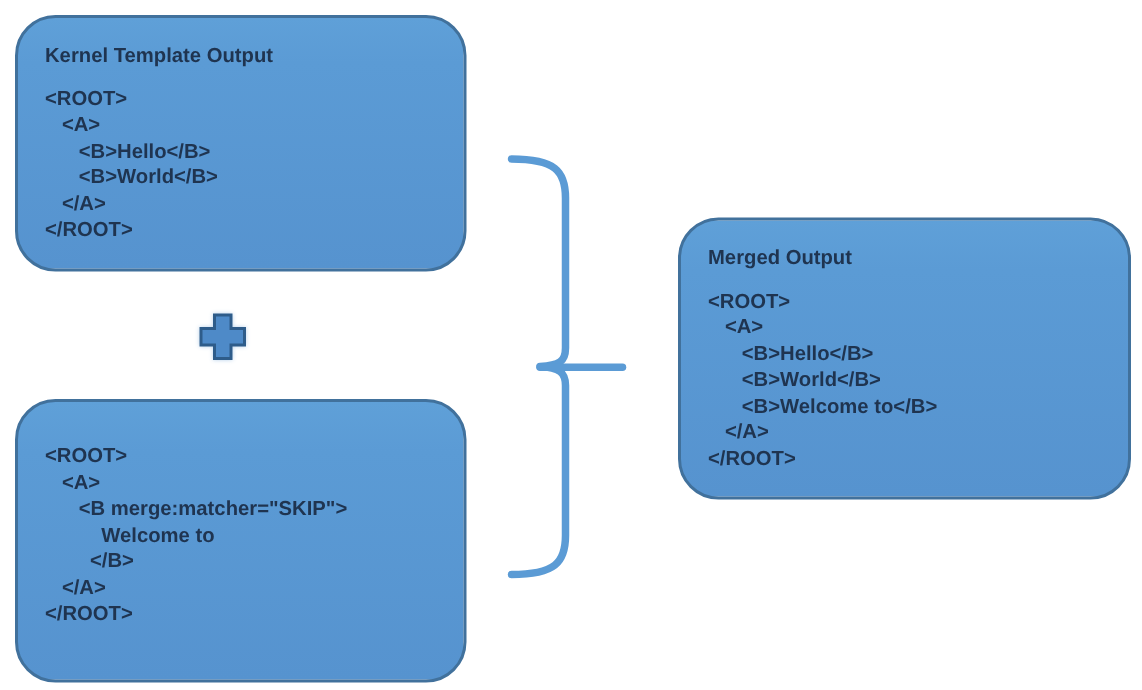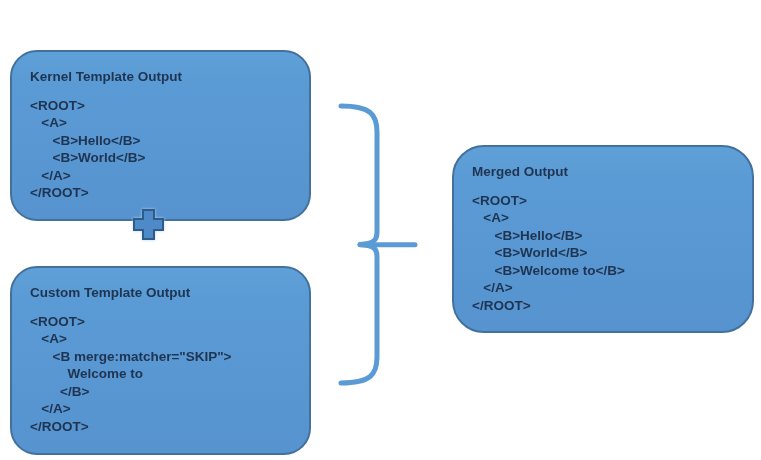--- a/index.html
+++ b/index.html
@@ -17,23 +17,23 @@
   }
   .box {
     position: absolute;
     box-sizing: border-box;
     background: linear-gradient(180deg, #5fa0d8 0%, #5b9bd5 18%, #5693cf 100%);
     border: 2px solid #41719c;
     border-radius: 27px;
     padding: 16px 16px 0 18px;
     color: #1f3450;
   }
-  .box-kernel { left: 10px;  top: 10px;  width: 301px; height: 171px; margin-top: 40px; }
+  .box-kernel { left: 10px;  top: 10px;  width: 301px; height: 171px; }
   .box-custom { left: 10px;  top: 266px; width: 301px; height: 189px; }
-  .box-merged { left: 452px; top: 145px; width: 302px; height: 188px; border-radius: 32px; }
+  .box-merged { left: 452px; top: 145px; width: 302px; height: 188px; }
   .box-title {
     font-size: 13.5px;
     font-weight: 700;
     line-height: 17.5px;
     color: #1f3450;
   }
   .box-code {
     margin: 11px 0 0 0;
     font-family: Liberation Sans, sans-serif;
     font-size: 13.5px;
@@ -73,21 +73,20 @@
 &lt;/ROOT&gt;</pre>
   </div>
 
   <div class="plus-wrap">
     <svg width="33" height="33" viewBox="0 0 33 33">
       <path d="M 11 2 H 22 V 11 H 31 V 22 H 22 V 31 H 11 V 22 H 2 V 11 H 11 Z" fill="#4e8ac8" stroke="#2e5c8a" stroke-width="2" stroke-linejoin="miter"></path>
     </svg>
   </div>
 
   <div class="box box-custom">
-    <div class="box-title">Custom Template Output</div>
     <pre class="box-code">&lt;ROOT&gt;
    &lt;A&gt;
       &lt;B merge:matcher="SKIP"&gt;
           Welcome to
         &lt;/B&gt;
    &lt;/A&gt;
 &lt;/ROOT&gt;</pre>
   </div>
 
   <div class="brace-wrap">

